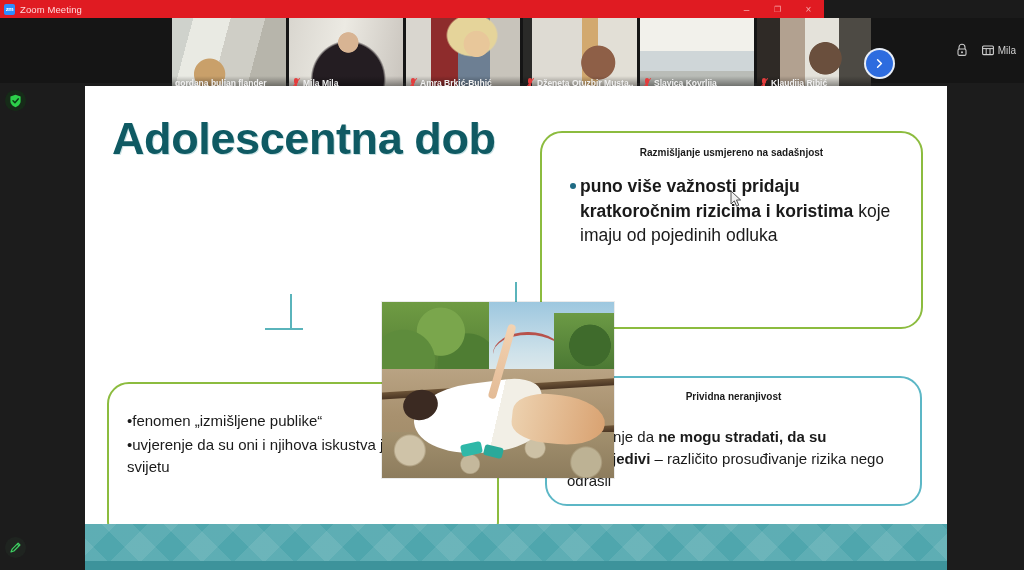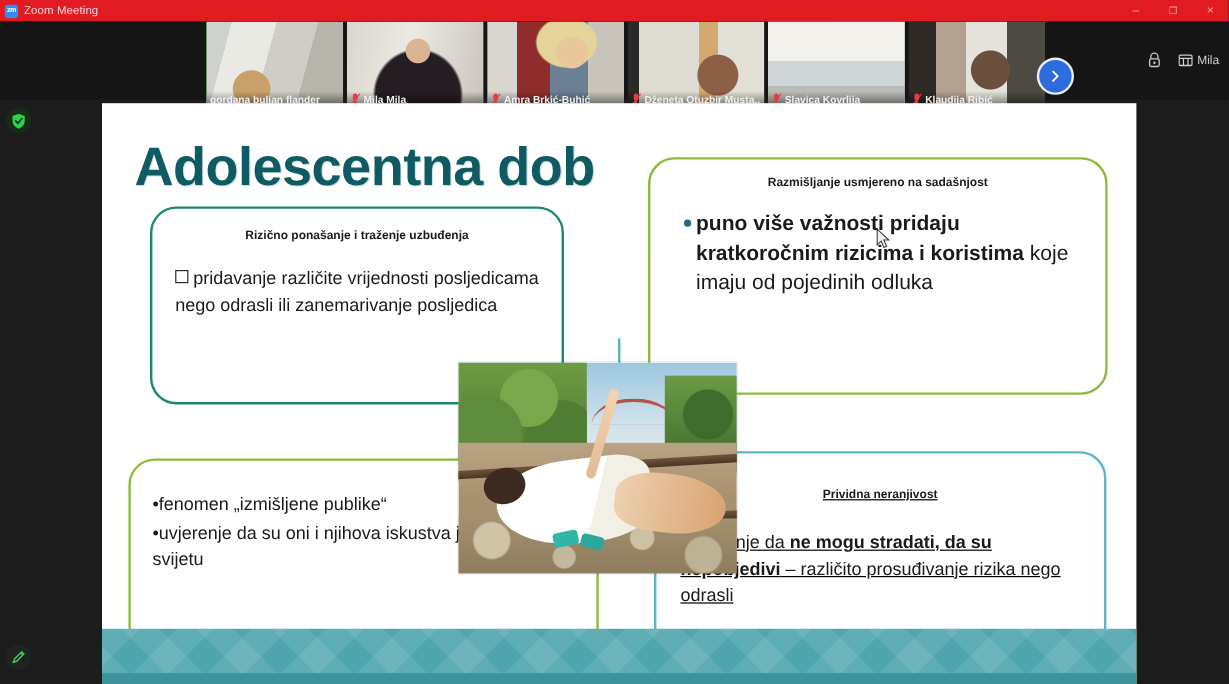--- a/index.html
+++ b/index.html
@@ -9,21 +9,21 @@
   body {
     width: 1024px; height: 570px;
     position: relative;
     overflow: hidden;
     font-family: "Liberation Sans", sans-serif;
     -webkit-font-smoothing: antialiased;
   }
 
   
   #titlebar {
-    position: absolute; left: 0; top: 0; width: 1024px; height: 18px;
+    position: absolute; left: 0; top: 0; width: 824px; height: 18px;
     background: #e01b22;
     display: flex; align-items: center;
   }
   #titlebar .tb-left {
     display: flex; align-items: center; gap: 5px;
     padding-left: 4px; min-width: 200px;
   }
   .zoom-logo {
     width: 11px; height: 11px; border-radius: 2px;
     background: #2d8cff;
@@ -238,24 +238,23 @@
   #card-ego {
     left: 22px; top: 296px; width: 392px; height: 162px;
     border: 2.4px solid #8cbc3f;
     padding: 14px 18px 0 18px;
   }
   #card-ego .body { margin-top: 12px; }
   #card-ego .body p { margin-bottom: 2px; }
 
   
   #card-inv {
-    left: 460px; top: 290px; width: 377px; height: 185px;
+    left: 460px; top: 290px; width: 377px; height: 130px;
     border: 2.4px solid #5cb7c6;
-    padding: 28px 20px 0 20px;
-    text-decoration: underline;
+    padding: 12px 20px 0 20px;
   }
   #card-inv .body { margin-top: 22px; }
 
   
   #slide-photo {
     position: absolute; left: 297px; top: 216px;
     width: 232px; height: 176px;
     overflow: hidden;
     box-shadow: 0 0 0 1px rgba(0,0,0,0.08);
   }
@@ -496,26 +495,20 @@
   <div id="slide">
 
     <div id="slide-title">Adolescentna dob</div>
 
     <div class="tealmark" style="left:205px;top:208px;width:2px;height:34px;"></div>
     <div class="tealmark" style="left:180px;top:242px;width:38px;height:2px;"></div>
     <div class="tealmark" style="left:275px;top:374px;width:2px;height:32px;"></div>
     <div class="tealmark" style="left:430px;top:196px;width:2px;height:26px;"></div>
     <div class="tealmark" style="left:408px;top:300px;width:2px;height:30px;"></div>
 
-    <div class="card" id="card-risk">
-      <h3>Rizično ponašanje i traženje uzbuđenja</h3>
-      <div class="body">
-        <p class="just"><span class="sq-bullet"></span><span>pridavanje različite vrijednosti posljedicama nego odrasli ili zanemarivanje posljedica</span></p>
-      </div>
-    </div>
 
     <div class="card" id="card-now">
       <h3>Razmišljanje usmjereno na sadašnjost</h3>
       <div class="bul">
         <span class="dot"></span>
         <p><b>puno više važnosti pridaju kratkoročnim rizicima i koristima</b><span> koje imaju od pojedinih odluka</span></p>
       </div>
     </div>
 
     <div class="card" id="card-ego">

